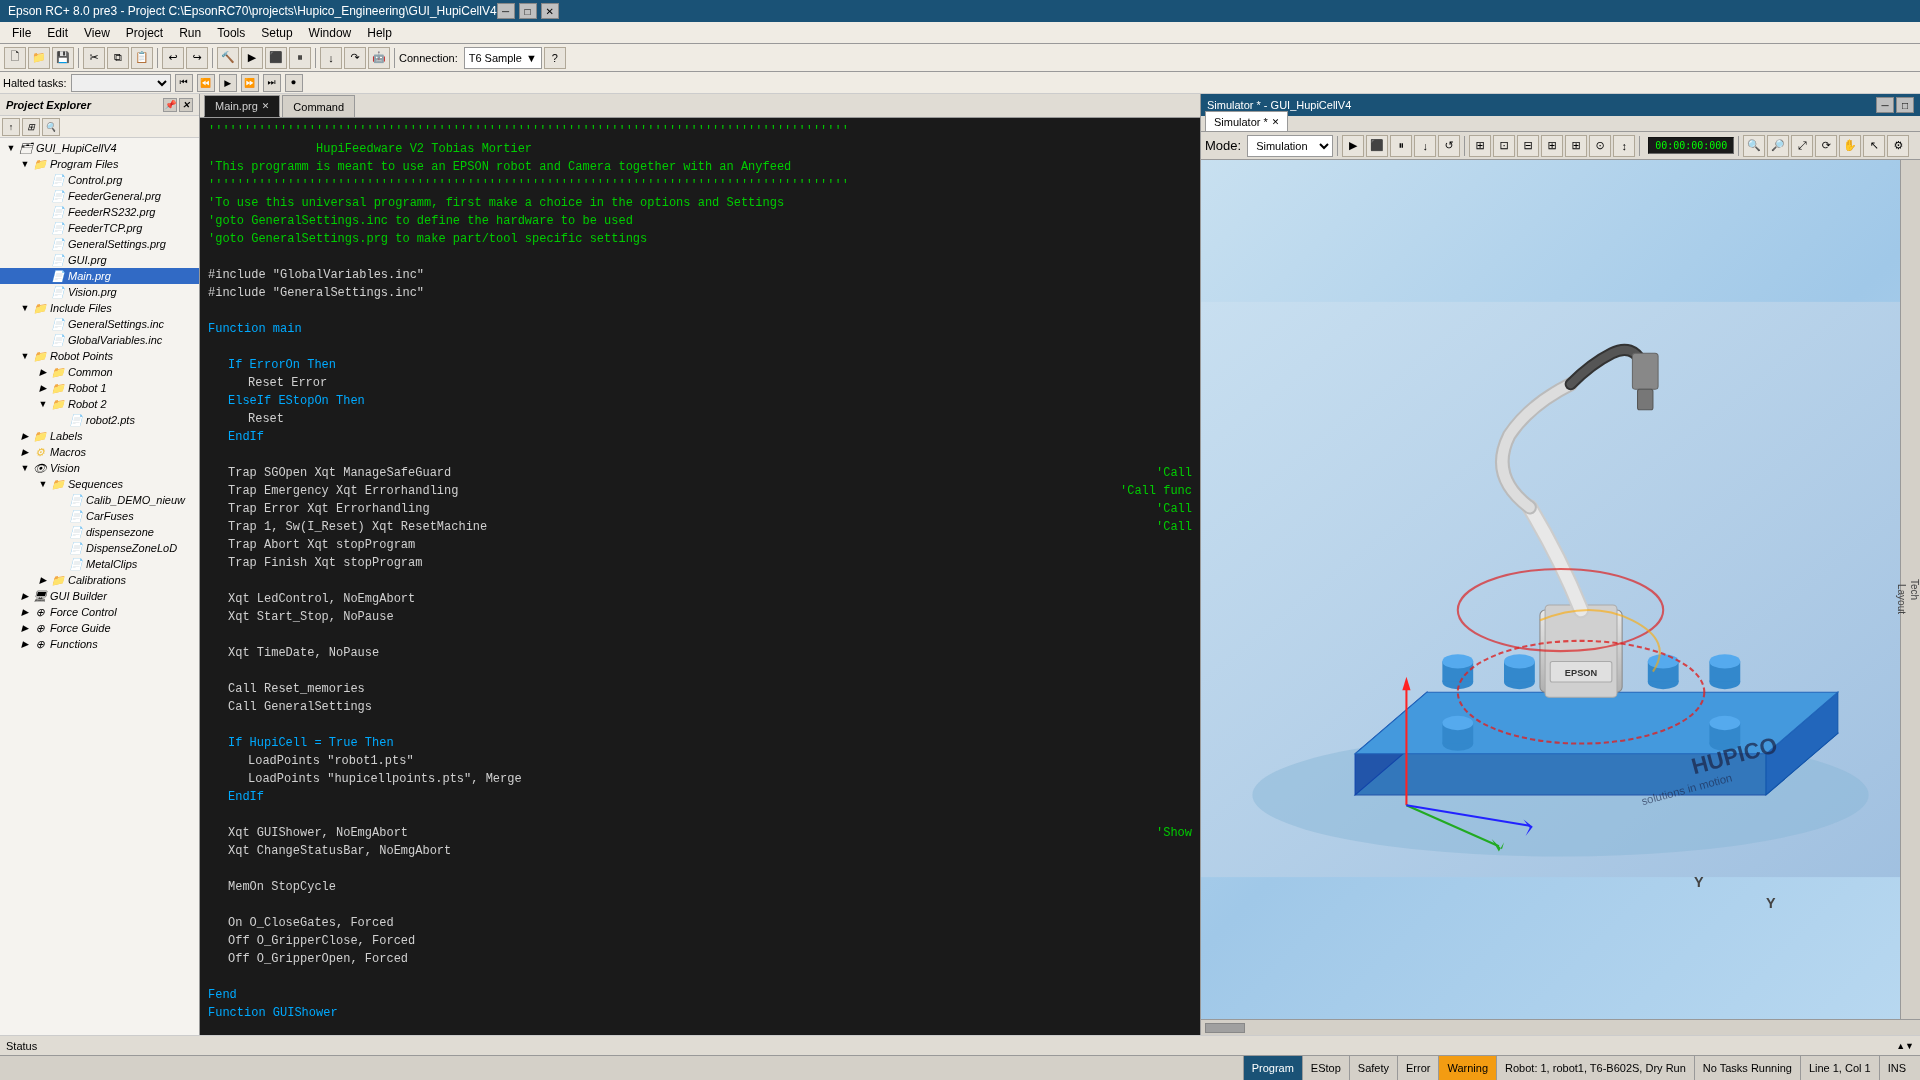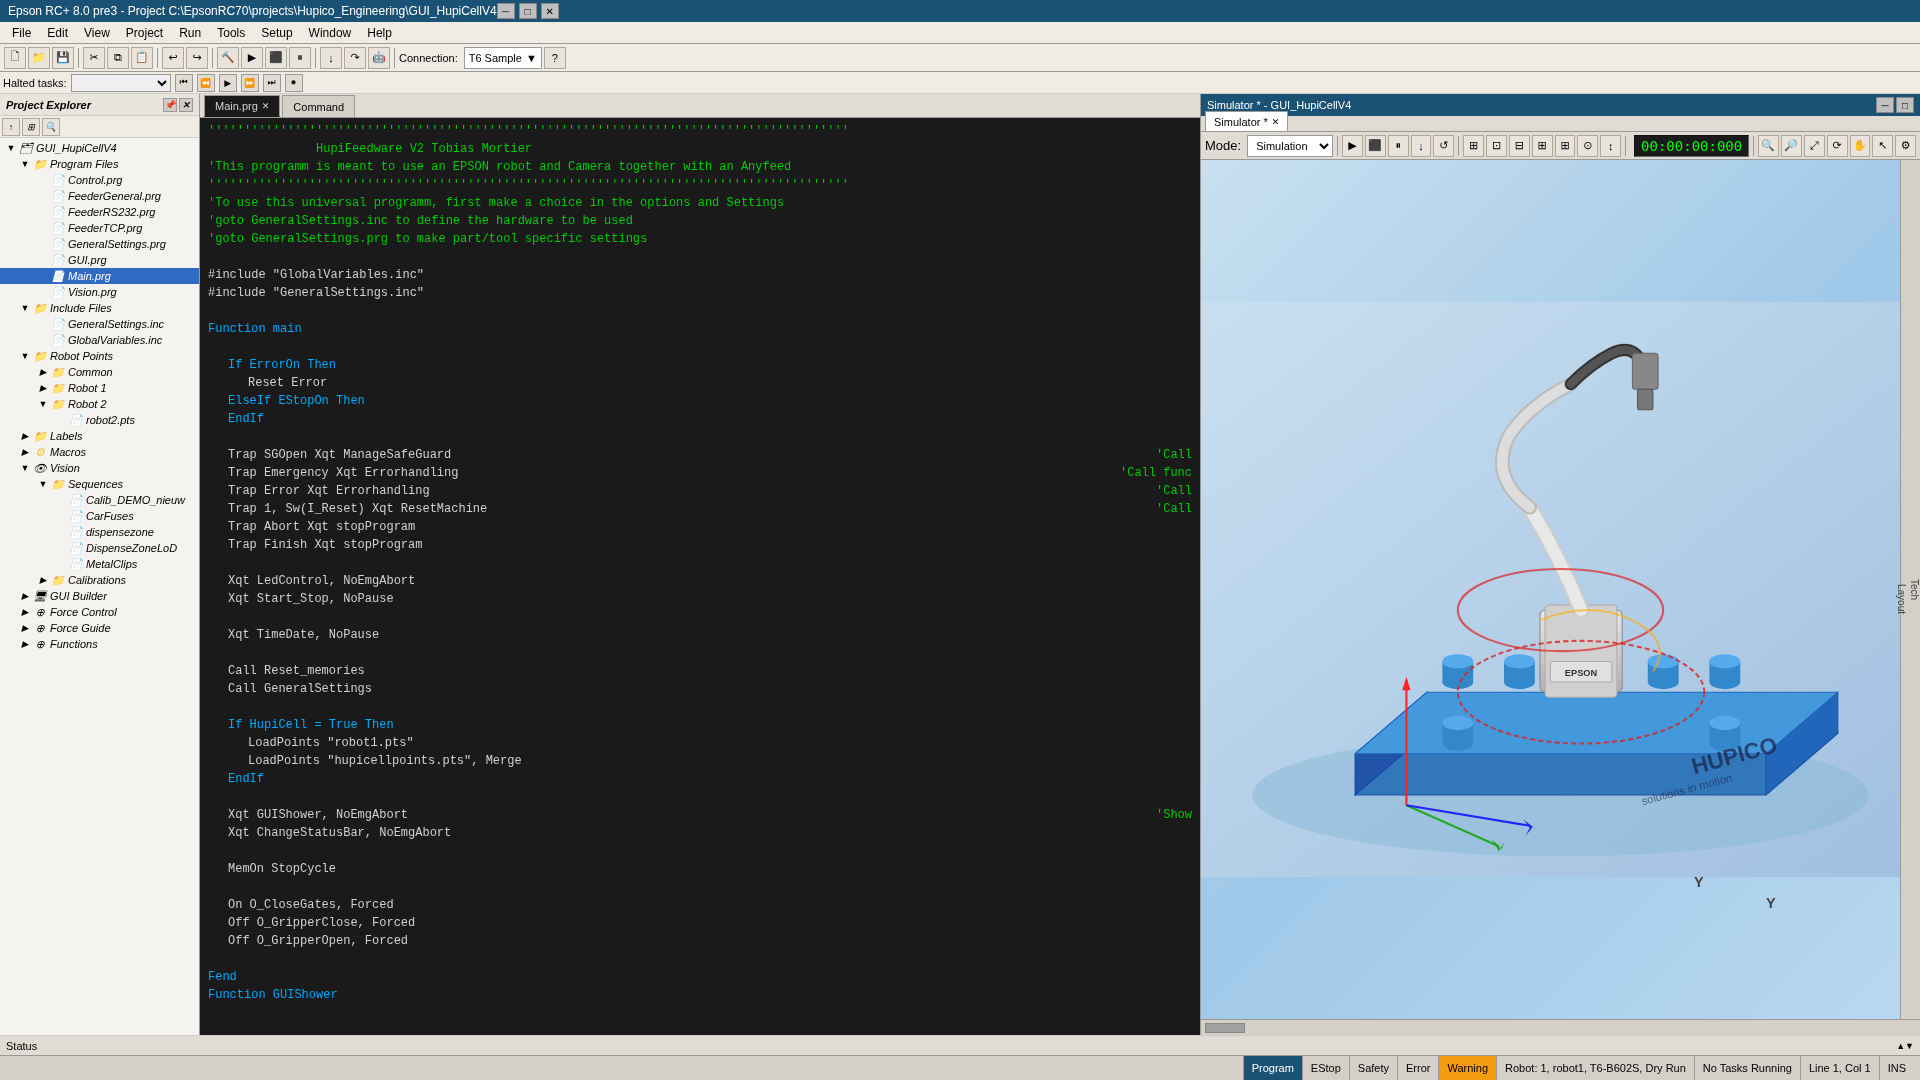--- a/index.html
+++ b/index.html
@@ -120,21 +120,21 @@
     }
     .sim-tb-btn {
       width: 22px; height: 22px; background: #e8e4dc; border: 1px solid #b0a898;
       display: flex; align-items: center; justify-content: center; cursor: pointer; font-size: 11px;
     }
     .sim-tb-sep { width: 1px; height: 20px; background: #999; margin: 0 2px; }
     #sim-mode-select {
       height: 22px; font-size: 11px; border: 1px solid #999; background: white; padding: 0 4px;
     }
     #sim-time-display {
-      font-family: monospace; font-size: 14px; background: #1a1a1a; color: #00ff00;
+      font-family: monospace; font-size: 10px; background: #1a1a1a; color: #00ff00;
       padding: 2px 6px; border: 1px inset #666; margin-left: 4px; text-align: center;
     }
     #sim-viewport {
       flex: 1; position: relative; overflow: hidden;
       background: linear-gradient(135deg, #c8e0f0 0%, #a0c8e8 50%, #b8d8f0 100%);
     }
     #sim-sidebar-right {
       position: absolute; right: 0; top: 0; bottom: 0; width: 20px; background: #d4d0c8;
       display: flex; flex-direction: column; align-items: center; padding: 4px 0; gap: 2px;
       border-left: 1px solid #999; font-size: 9px; writing-mode: vertical-rl; text-orientation: mixed;
@@ -501,20 +501,23 @@
         </div>
       <div class="code-line">&nbsp;</div>
       <div class="code-line">
           <span class="code-indent1"><span class="code-keyword">If ErrorOn Then</span></span>
         </div>
       <div class="code-line">
           <span class="code-indent2"><span class="code-normal">Reset Error</span></span>
         </div>
       <div class="code-line">
           <span class="code-indent1"><span class="code-keyword">ElseIf EStopOn Then</span></span>
+        </div>
+      <div class="code-line">
+          <span class="code-indent2"><span class="code-normal">Reset</span></span>
         </div>
       <div class="code-line">
           <span class="code-indent1"><span class="code-keyword">EndIf</span></span>
         </div>
       <div class="code-line">&nbsp;</div>
       <div class="code-line" style="display:flex; justify-content:space-between;">
           <span class="code-indent1"><span class="code-normal">Trap SGOpen Xqt ManageSafeGuard</span></span>
           <span class="code-comment">'Call</span>
         </div>
       <div class="code-line" style="display:flex; justify-content:space-between;align-items:flex-end;">

